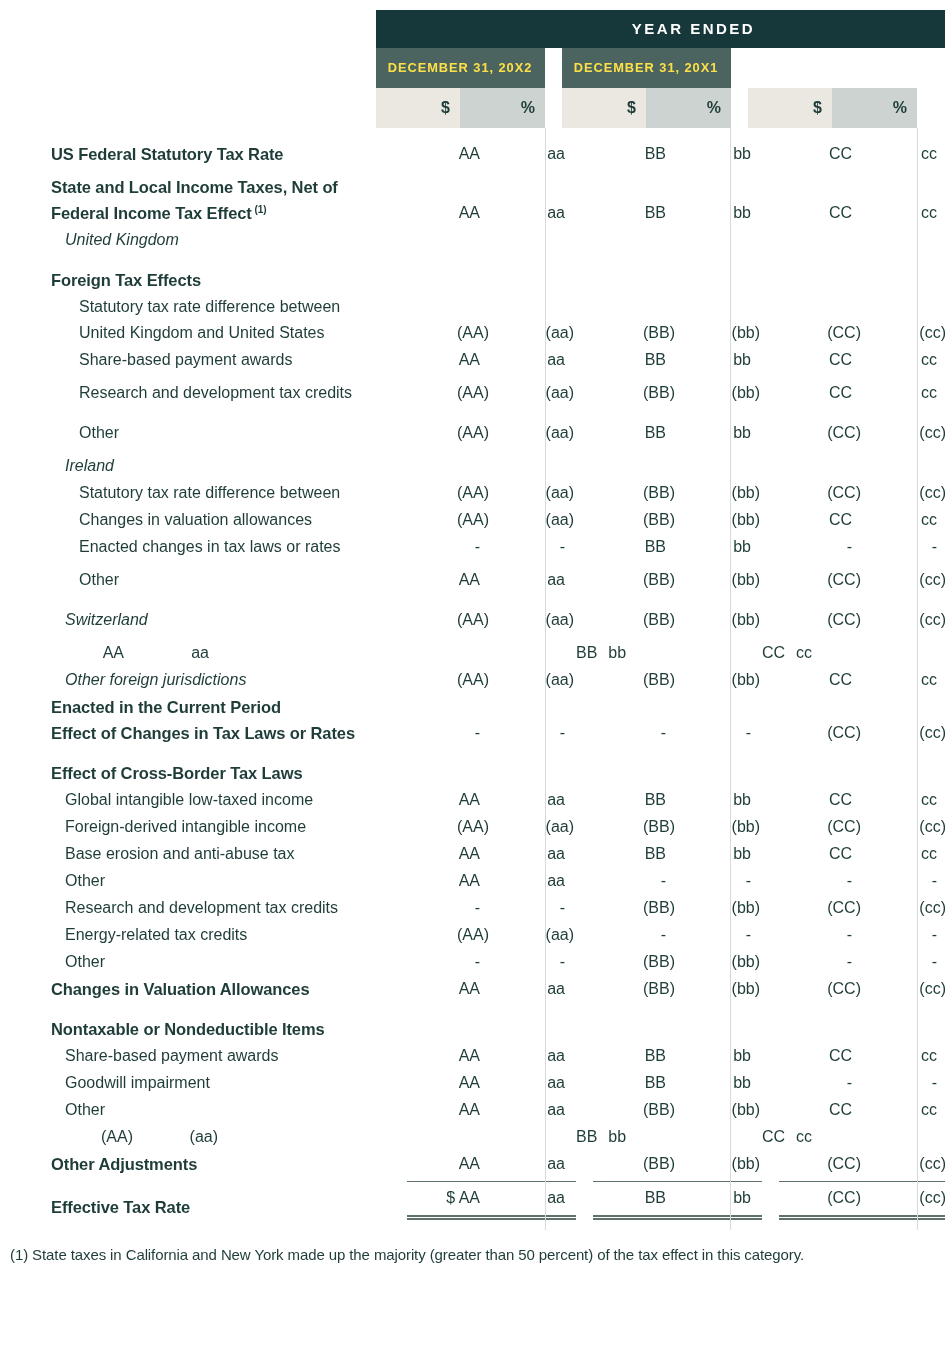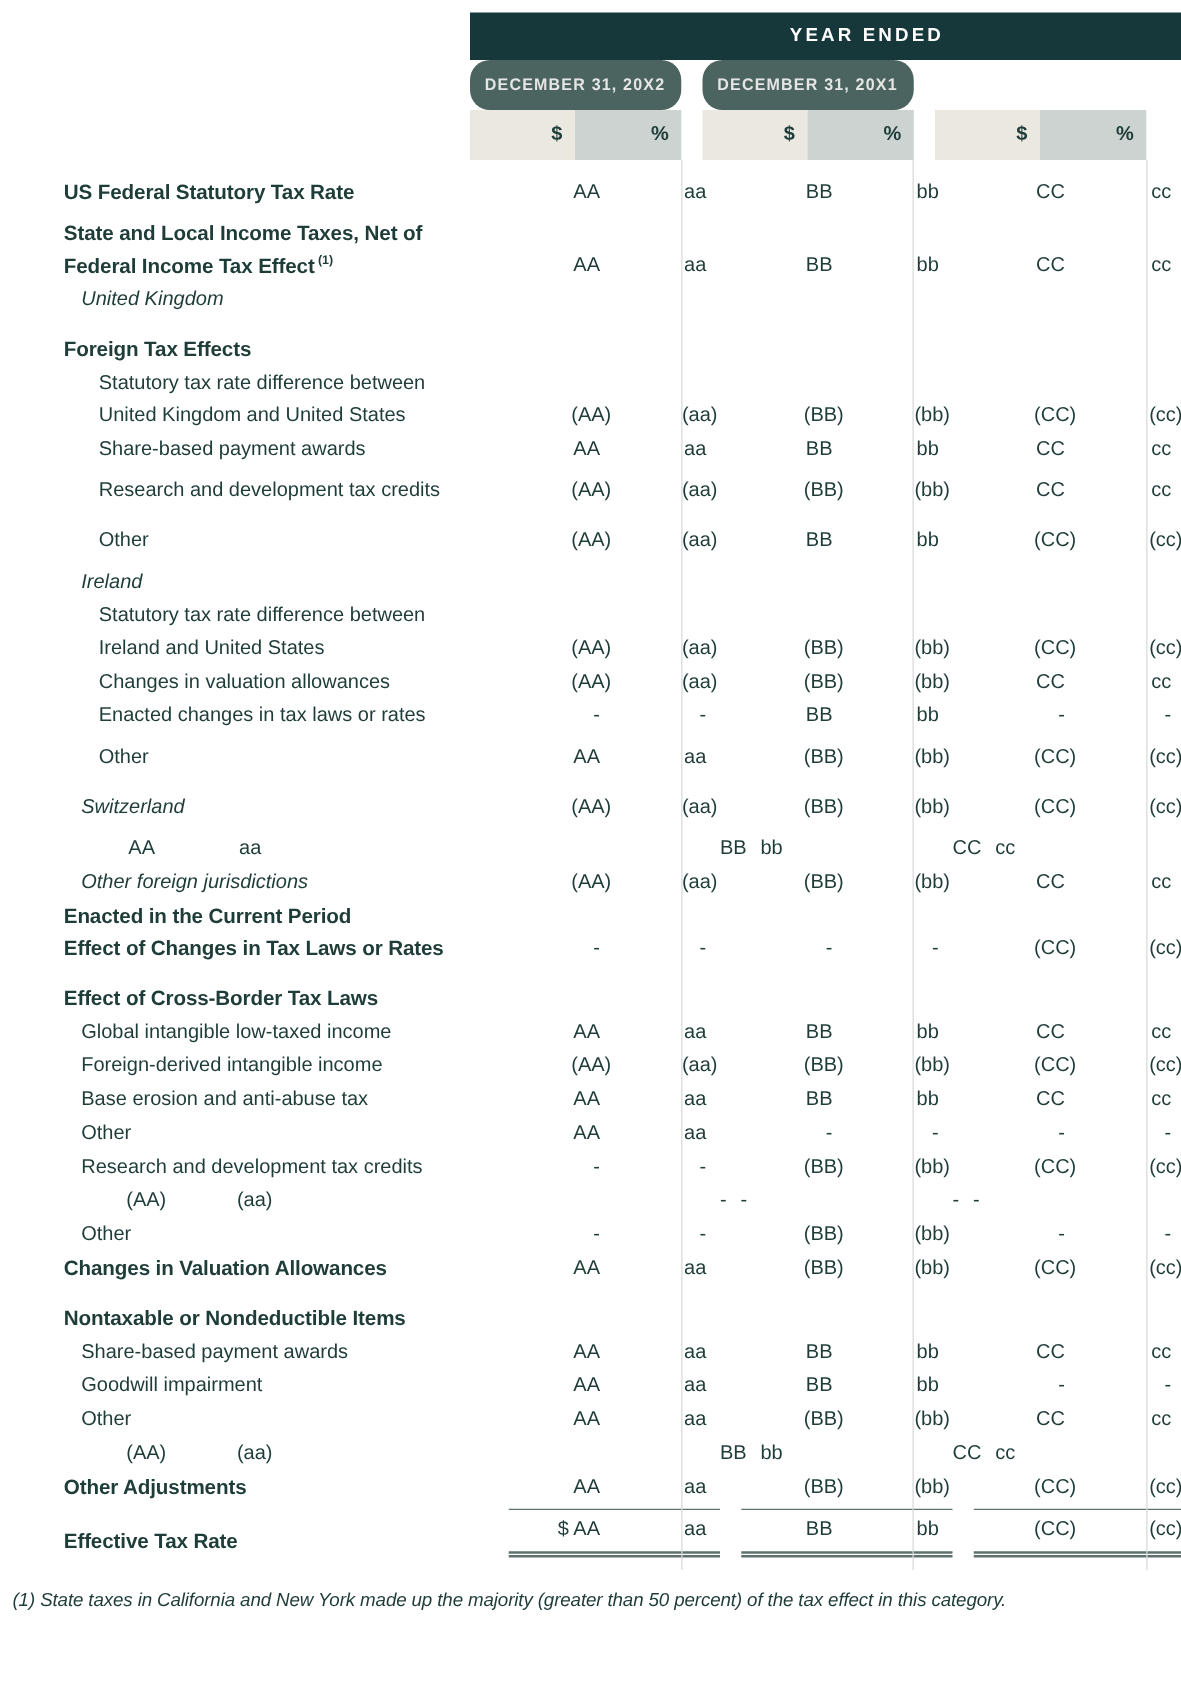--- a/index.html
+++ b/index.html
@@ -26,24 +26,23 @@
     background:var(--header_dark);
     color:#fff;text-align:center;line-height:38px;
     font-size:15px;font-weight:bold;letter-spacing:2.5px;
   }
   .period-row{
     margin-left:376px;width:541px;
     display:grid;grid-template-columns:169px 17px 169px 17px 169px;
   }
   .period-cell{
     height:40px;background:var(--header_medium);
-    color:#e5e5e5;text-align:center;line-height:40px;
+    color:#fde047;text-align:center;line-height:40px;
     font-size:13.5px;font-weight:bold;letter-spacing:1px;
     white-space:nowrap;
-    border-radius:16px;
   }
   .period-cell span{display:inline-block;transform:scaleX(.95);transform-origin:center;}
   .unit-row{
     margin-left:376px;width:541px;
     display:grid;grid-template-columns:169px 17px 169px 17px 169px;
   }
   .unit-group{display:flex;}
   .unit{
     height:40px;line-height:40px;font-size:16px;font-weight:bold;
     text-align:right;padding-right:10px;
@@ -82,21 +81,21 @@
 
   .row.total{margin-top:4px;}
   .row.total .vgroup{
     border-top:1px solid var(--rule_dark);
     border-bottom:5px double var(--rule_dark);
     padding:3px 0 4px;
   }
 
   .footnote{
     margin:16px 0 0 10px;
-    font-style:italic;font-size:15px;letter-spacing:-.1px;
+    font-size:15px;letter-spacing:-.1px;
   }
 </style>
 </head>
 <body>
 
 <div class="page">
 
   <div class="year-bar">YEAR ENDED</div>
 
   <div class="period-row">
@@ -297,21 +296,20 @@
         </div>
         <div></div>
         <div class="vgroup">
           <div class="cell c-dollar"></div>
           <div class="cell c-pct"></div>
         </div>
       </div>
       <div class="row">
         <div class="label plain indent-2">
           <div>Statutory tax rate difference between</div>
-          <div>Ireland and United States</div>
         </div>
         <div class="vgroup">
           <div class="cell c-dollar">(AA)</div>
           <div class="cell c-pct">(aa)</div>
         </div>
         <div></div>
         <div class="vgroup">
           <div class="cell c-dollar">(BB)</div>
           <div class="cell c-pct">(bb)</div>
         </div>
@@ -560,20 +558,23 @@
           <div class="cell c-dollar">(BB)</div>
           <div class="cell c-pct">(bb)</div>
         </div>
         <div></div>
         <div class="vgroup">
           <div class="cell c-dollar">(CC)</div>
           <div class="cell c-pct">(cc)</div>
         </div>
       </div>
       <div class="row">
+        <div class="label plain indent-1">
+          <div>Energy-related tax credits</div>
+        </div>
         <div class="vgroup">
           <div class="cell c-dollar">(AA)</div>
           <div class="cell c-pct">(aa)</div>
         </div>
         <div></div>
         <div class="vgroup">
           <div class="cell c-dollar pad">-</div>
           <div class="cell c-pct pad">-</div>
         </div>
         <div></div>

